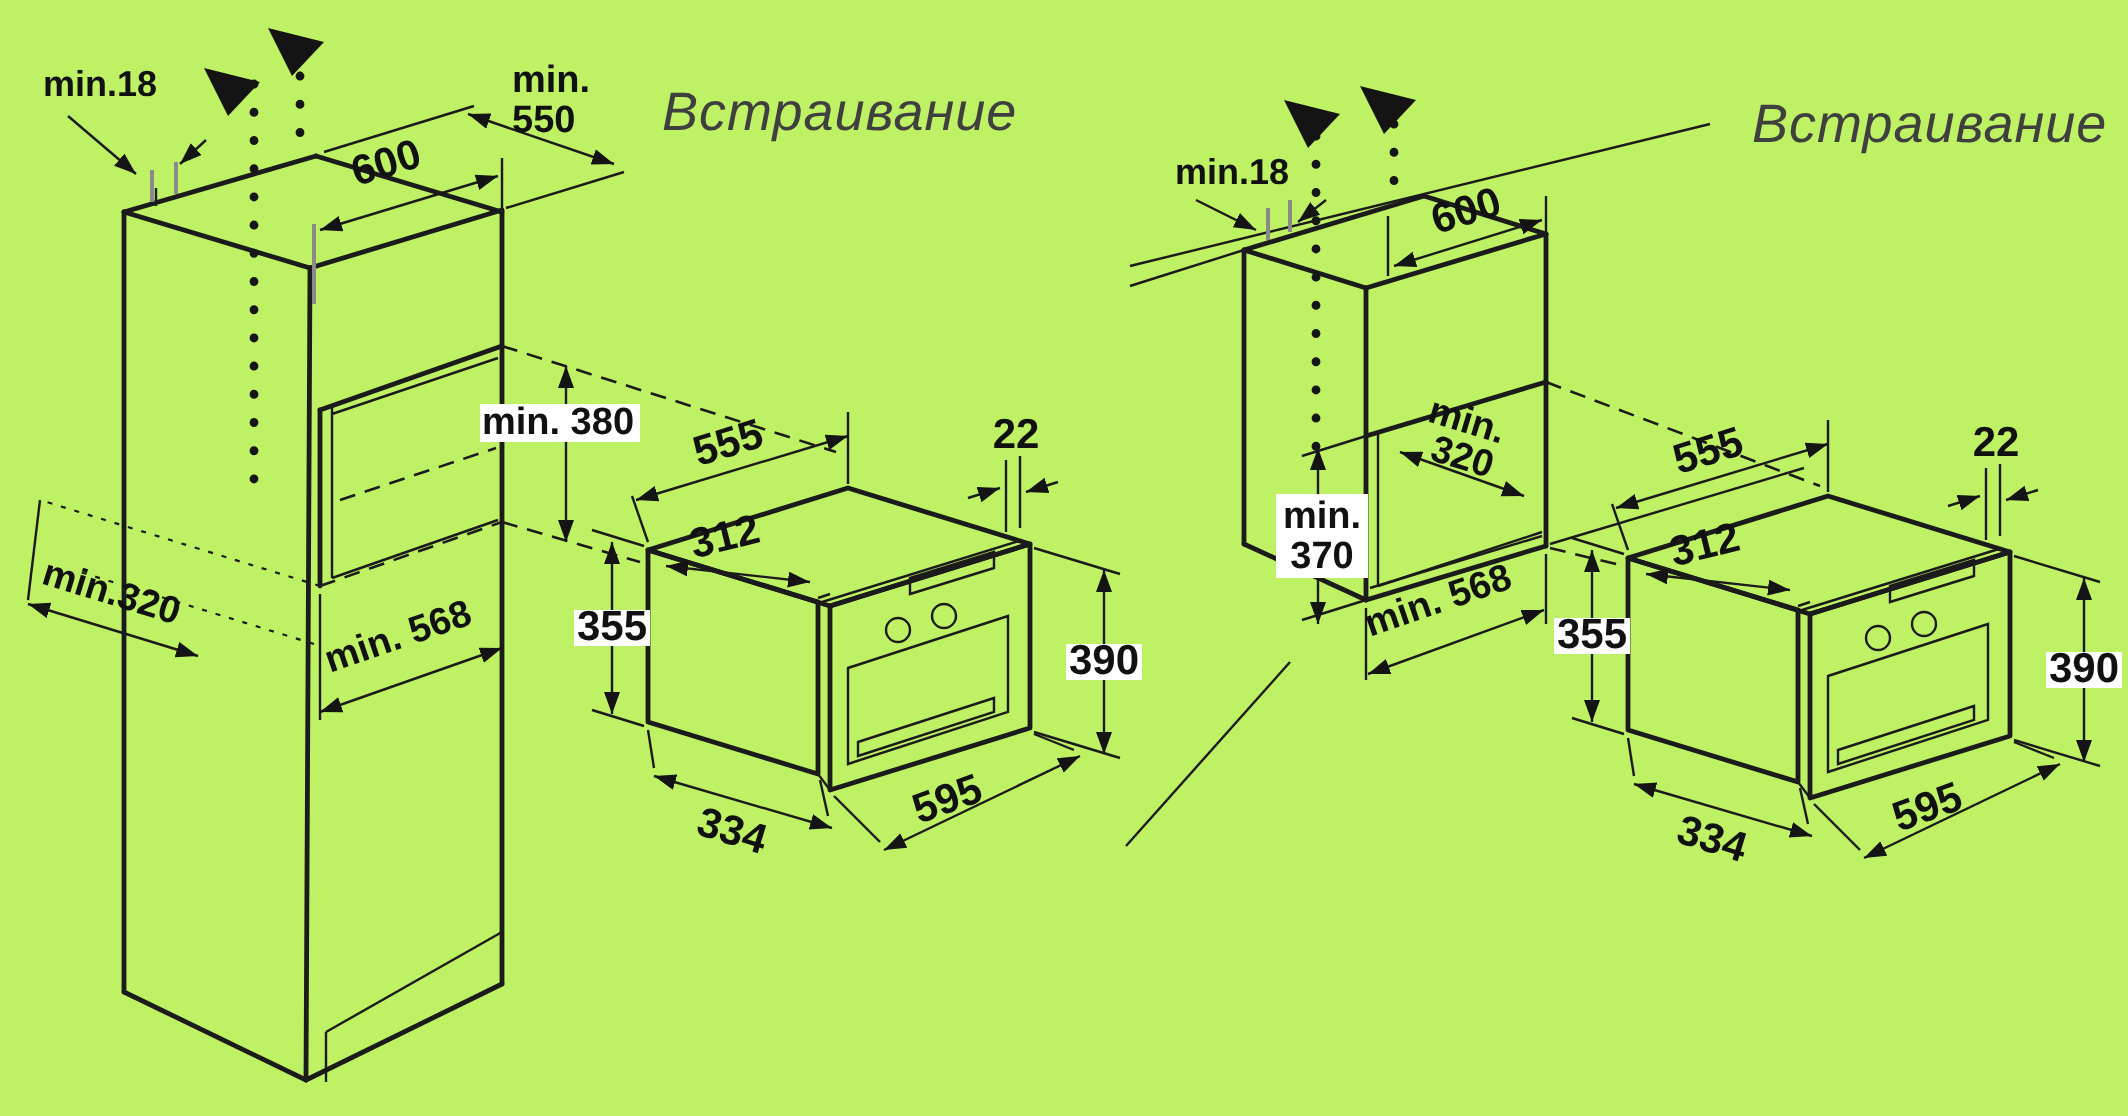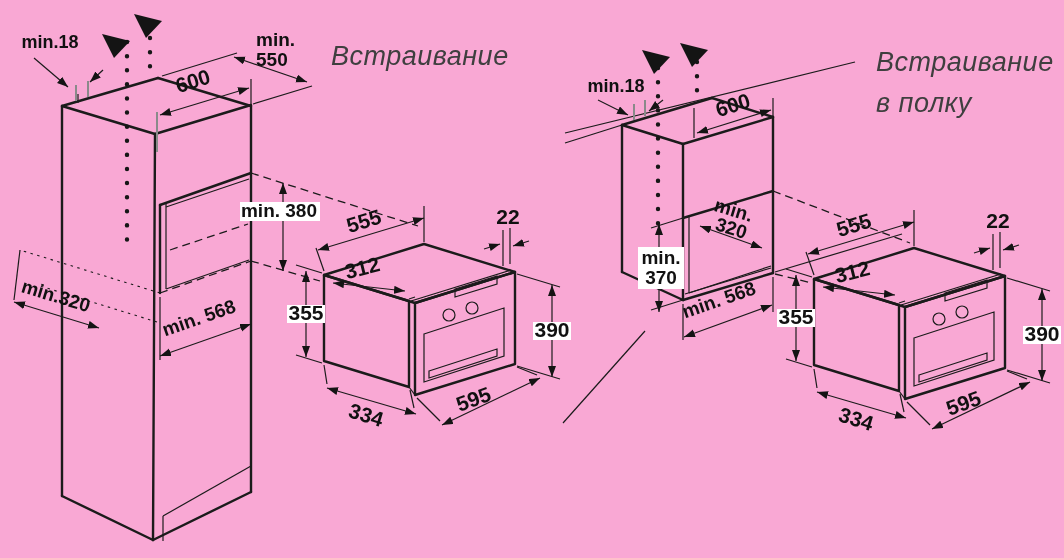--- a/index.html
+++ b/index.html
@@ -1,16 +1,16 @@
 <!DOCTYPE html>
 <html><head>
 <meta charset="utf-8">
 <style>
   html,body{margin:0;padding:0;background:#ffffff;}
-  .stage{position:relative;width:1064px;height:558px;background:#f9a8d4;overflow:hidden;
+  .stage{position:relative;width:1064px;height:558px;background:#bef264;overflow:hidden;
          font-family:"Liberation Sans",sans-serif;}
   .stage svg{position:absolute;left:0;top:0;}
   .title{position:absolute;color:#3f3f3f;font-style:italic;font-weight:300;
          font-size:27px;line-height:1.5;letter-spacing:.5px;white-space:nowrap;}
   
   .ln{stroke:#1b1b1b;stroke-width:2.4;fill:none;stroke-linejoin:round;stroke-linecap:round;}
   .tn{stroke:#1b1b1b;stroke-width:1.2;fill:none;}
   .gy{stroke:#8a8a8a;stroke-width:2;fill:none;}
   .dm{stroke:#1b1b1b;stroke-width:1.2;fill:none;}
   .da{stroke:#1b1b1b;stroke-width:1.3;fill:none;stroke-dasharray:8 5;}
@@ -246,16 +246,15 @@
       <text class="d db" x="476" y="406" text-anchor="middle" transform="rotate(-20 476 406)">595</text>
     </g>
   </g>
 </svg>
 
 <div class="title" style="left:331px;top:36px;">
   <span>Встраивание</span><br>
 </div>
 <div class="title" style="left:876px;top:42px;">
   <span>Встраивание</span><br>
-  <span>в полку</span>
 </div>
 
 </div>
 
 </body></html>

